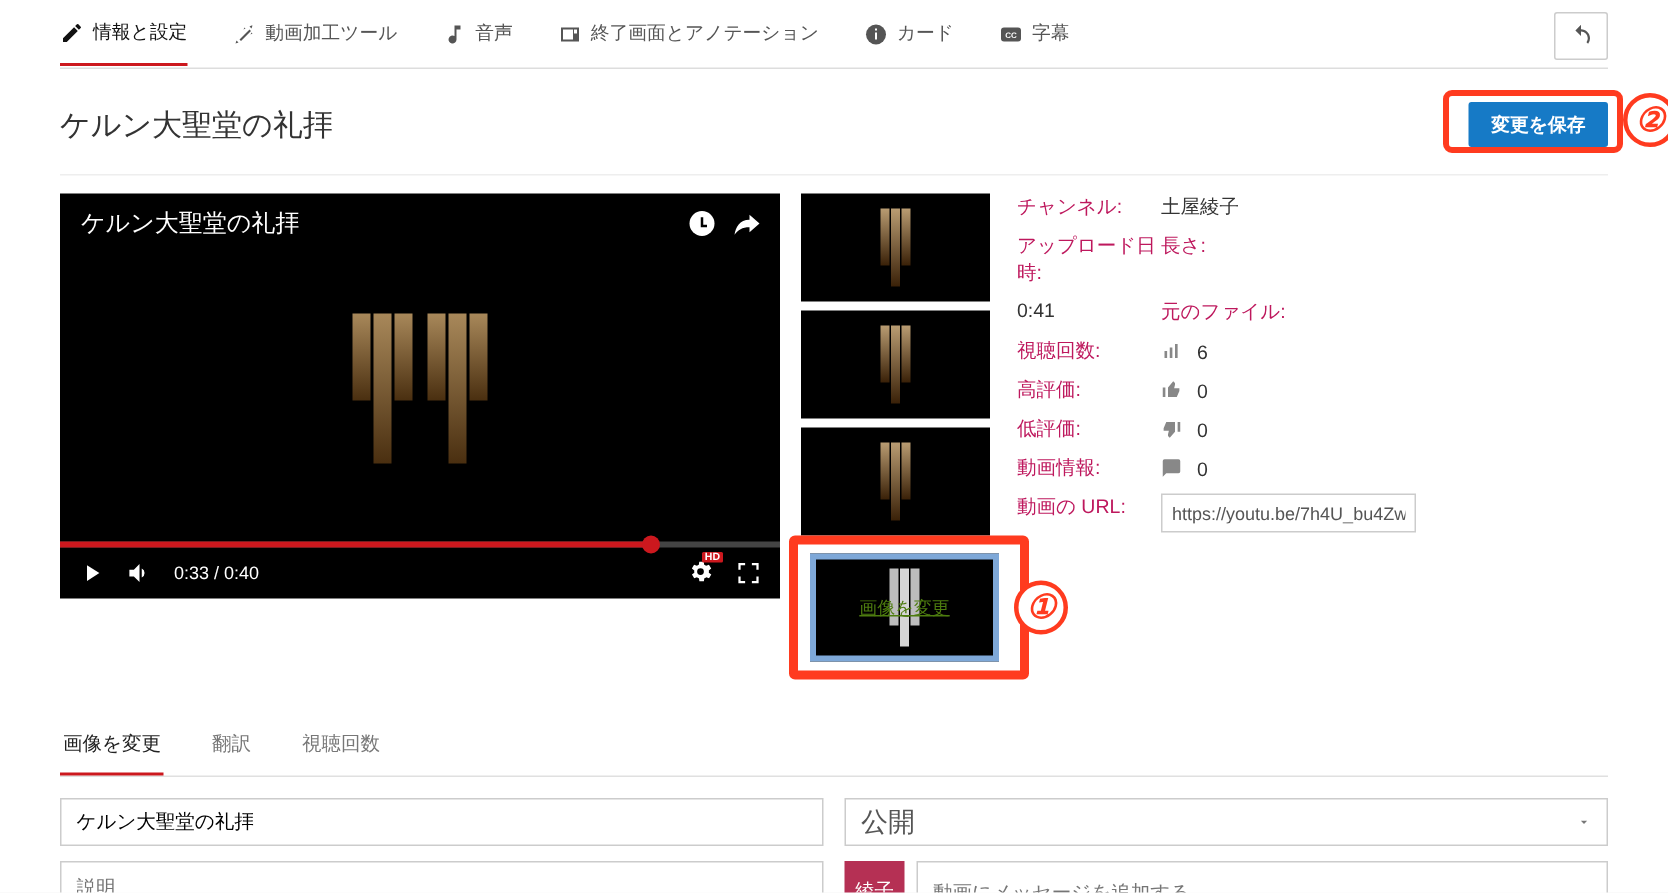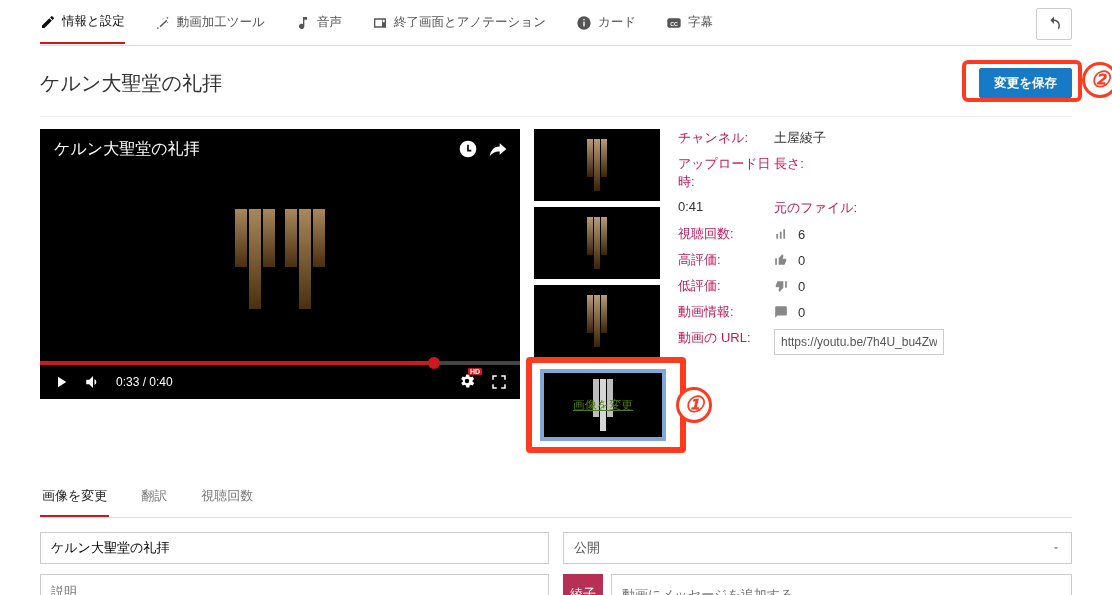--- a/index.html
+++ b/index.html
@@ -60,21 +60,21 @@
   .url-input{height:26px;width:170px;border:1px solid #ccc;padding:0 6px;font-size:12px;color:#555;}
   
   .sub-tabs{display:flex;gap:30px;border-bottom:1px solid #e0e0e0;margin-top:30px;font-size:13px;}
   .sub-tab{padding:10px 2px;color:#777;cursor:pointer;font-weight:500;}
   .sub-tab.active{color:#222;border-bottom:2px solid #cc181e;}
   .form-row{display:flex;gap:14px;margin-top:14px;}
   .left-form{flex:1;display:flex;flex-direction:column;gap:10px;}
   .right-form{flex:1;display:flex;flex-direction:column;gap:10px;}
   .title-input{height:32px;border:1px solid #ccc;padding:0 10px;font-size:13px;width:100%;}
   .desc-input{height:56px;border:1px solid #ccc;padding:8px 10px;font-size:13px;width:100%;color:#aaa;}
-  .visibility-select{height:32px;border:1px solid #ccc;padding:0 10px;font-size:13px;width:100%;display:flex;align-items:center;justify-content:space-between;color:#555;background:#fff;}
+  .visibility-select{height:32px;border:1px solid #ccc;padding:0 10px;font-size:18px;width:100%;display:flex;align-items:center;justify-content:space-between;color:#555;background:#fff;}
   .msg-row{display:flex;gap:8px;}
   .avatar{width:40px;height:40px;background:#b53054;color:#fff;display:flex;align-items:center;justify-content:center;font-size:13px;}
   .msg-input{flex:1;height:40px;border:1px solid #ccc;padding:0 10px;font-size:13px;color:#aaa;}
 </style>
 </head>
 <body>
 
 <div class="page">
 
   <div class="top-tabs">

